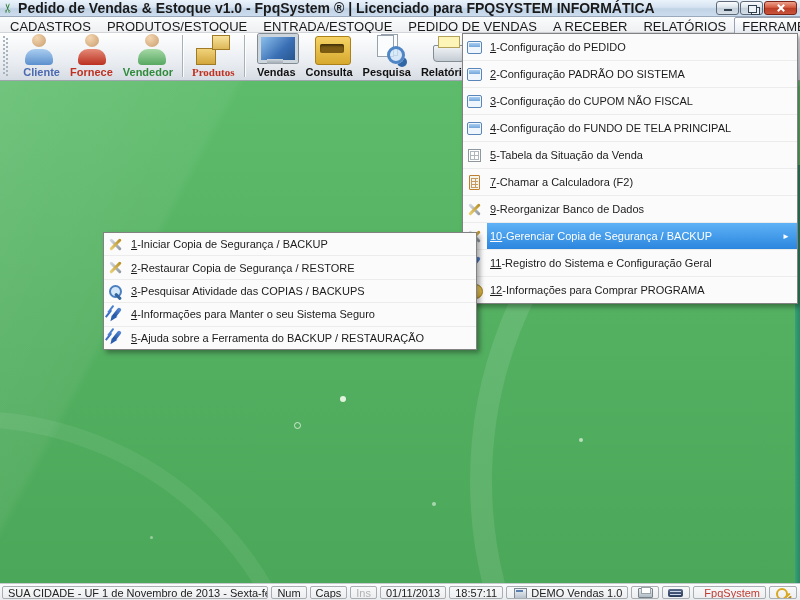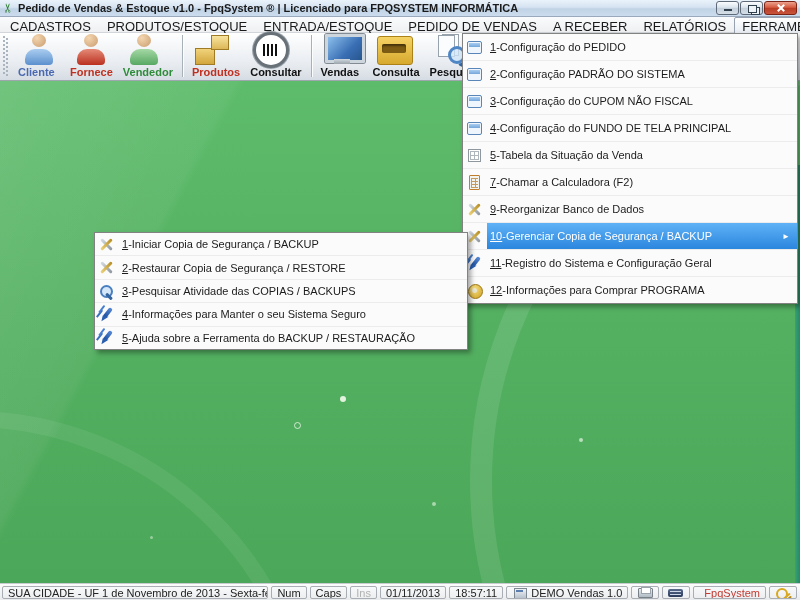--- a/index.html
+++ b/index.html
@@ -4,21 +4,21 @@
 <style>
   * { box-sizing: border-box; margin: 0; padding: 0; }
   body { font-family: "Liberation Sans", sans-serif; background:#444; }
   .win { position:relative; width:800px; height:600px; display:flex; flex-direction:column; overflow:hidden; background:#55b162; }
 
   
   .titlebar { height:17px; flex:0 0 17px; display:flex; align-items:center; gap:5px; padding:0 3px;
     background:linear-gradient(180deg,#eaf3fb 0%,#d6e3f1 45%,#c0d3e5 55%,#cbdcee 100%);
     border-bottom:1px solid #9aaabc; }
   .app-ico { font-size:12px; line-height:12px; color:#2e7d32; transform:rotate(-90deg); }
-  .title-text { font-size:11px; font-weight:bold; color:#1a1a1a; white-space:nowrap; }
+  .title-text { font-size:14px; font-weight:bold; color:#1a1a1a; white-space:nowrap; }
   .win-btns { margin-left:auto; display:flex; gap:1px; align-items:center; }
   .winbtn { position:relative; height:14px; border:1px solid #5f6a78; border-radius:3px;
     background:linear-gradient(180deg,#fbfdfe,#dbe4ec 45%,#c3cfdb 50%,#d6dfe8); }
   .btn-min,.btn-max { width:23px; }
   .btn-close { width:33px; background:linear-gradient(180deg,#eda18d,#d55c42 45%,#bc3c24 50%,#c8543c); border-color:#7c2516; }
   .btn-min::after { content:""; position:absolute; left:50%; bottom:3px; margin-left:-4px; width:8px; height:2px; background:#33404e; }
   .btn-max::after { content:""; position:absolute; left:50%; top:3px; margin-left:-4px; width:7px; height:6px; border:1px solid #33404e; background:#eef3f8; }
   .btn-max::before { content:""; position:absolute; left:50%; top:5px; margin-left:-1px; width:7px; height:6px; border:1px solid #33404e; background:#eef3f8; }
   .btn-close::before,.btn-close::after { content:""; position:absolute; left:50%; top:50%; width:9px; height:2px; background:#fff; }
   .btn-close::before { transform:translate(-50%,-50%) rotate(45deg); }
@@ -32,21 +32,21 @@
 
   
   .toolbar { height:48px; flex:0 0 48px; display:flex; align-items:center; padding:1px 2px 2px 3px;
     background:linear-gradient(180deg,#ffffff,#e7ebf0 68%,#d6dce3); border-bottom:1px solid #a0a6ae; }
   .tb-grip { width:6px; height:40px; margin-right:4px;
     background:repeating-linear-gradient(180deg,#aab4be 0 2px,transparent 2px 4px),
                repeating-linear-gradient(180deg,#aab4be 0 2px,transparent 2px 4px);
     background-size:2px 100%,2px 100%; background-position:0 0,3px 2px; background-repeat:repeat-y; }
   .tb-item-wrap { display:flex; align-items:center; }
   .tb-sep { width:1px; height:42px; background:#a8b0b8; box-shadow:1px 0 0 rgba(255,255,255,.85); margin:0 4px; }
-  .tb-btn { display:flex; flex-direction:column; align-items:flex-start; justify-content:flex-end; height:46px; padding:1px 5px; min-width:46px; }
+  .tb-btn { display:flex; flex-direction:column; align-items:flex-end; justify-content:flex-end; height:46px; padding:1px 5px; min-width:46px; }
   .tb-label { font-size:11px; font-weight:bold; margin-top:1px; white-space:nowrap; }
   .tb-ic { position:relative; width:42px; height:32px; }
   .tb-ic::before,.tb-ic::after { content:""; position:absolute; }
   .i-person-blue::before,.i-person-red::before,.i-person-green::before {
     top:0; left:50%; margin-left:-7px; width:14px; height:13px; border-radius:50%;
     background:radial-gradient(circle at 35% 30%,#f4d6b0,#c99c6e); }
   .i-person-blue::after,.i-person-red::after,.i-person-green::after {
     bottom:0; left:50%; margin-left:-14px; width:28px; height:16px; border-radius:10px 10px 4px 4px; }
   .i-person-blue::after  { background:linear-gradient(180deg,#aacdf0,#5c90ce); }
   .i-person-red::after   { background:linear-gradient(180deg,#e58a78,#bb3020); }
@@ -78,21 +78,21 @@
   .dot1 { left:340px; top:315px; width:6px; height:6px; background:#e2f3dd; }
   .dot2 { left:294px; top:341px; width:7px; height:7px; border:1px solid rgba(235,248,232,.8); }
   .dot3 { left:579px; top:357px; width:4px; height:4px; background:rgba(230,245,228,.7); }
   .dot4 { left:432px; top:421px; width:4px; height:4px; background:rgba(230,245,228,.6); }
   .dot5 { left:150px; top:455px; width:3px; height:3px; background:rgba(230,245,228,.5); }
   .edge-strip { position:absolute; right:0; top:84px; bottom:0; width:5px; background:linear-gradient(90deg,#37a07b,#27895f); }
 
   
   .menu { position:absolute; background:#fbfbfb; border:1px solid #828282; box-shadow:3px 3px 5px rgba(0,0,0,.35); z-index:40; }
   #ferr-menu   { left:462px; top:33px;  width:336px; height:271px; }
-  #backup-menu { left:94px; top:232px; width:374px; height:118px; z-index:50; }
+  #backup-menu { left:103px; top:232px; width:374px; height:118px; z-index:50; }
   .menu-items { display:flex; flex-direction:column; height:100%;border-radius:8px; }
   .mrow { flex:1; display:flex; align-items:center; padding-left:3px; border-bottom:1px solid #ececec; min-height:0; }
   .mrow:last-child { border-bottom:none; }
   .mi { position:relative; width:17px; height:15px; flex:0 0 17px; margin-right:4px; }
   .mi::before,.mi::after { content:""; position:absolute; }
   .mcontent { flex:1; height:100%; display:flex; align-items:center; padding-left:3px; font-size:11px; color:#1c1c1c; white-space:nowrap; overflow:hidden; }
   .mrow.hl .mcontent { background:linear-gradient(180deg,#5fb2f6,#2b86de); color:#fff; }
   .marrow { margin-left:auto; margin-right:7px; font-size:8px; }
   .i-window::before { left:1px; right:1px; top:1px; bottom:1px; border:1px solid #5a85b8; background:#eef5fc; border-radius:2px; }
   .i-window::after  { left:3px; right:3px; top:3px; height:4px; background:linear-gradient(180deg,#a9cdf1,#74a6da); }
@@ -192,31 +192,24 @@
           <span class="tb-btn">
             <span class="tb-ic i-person-green"></span>
             <span class="tb-label" style="color: rgb(46, 139, 58);">Vendedor</span>
           </span>
         </span>
 
         <span class="tb-item-wrap">
           <span class="tb-sep"></span>
           <span class="tb-btn">
             <span class="tb-ic i-boxes"></span>
-            <span class="tb-label" style="color: rgb(192, 48, 32);">Produtos</span>
-          </span>
-        </span>
-
-        <span class="tb-item-wrap">
-
-          <span class="tb-btn">
-            <span class="tb-ic i-barcode"></span>
-            <span class="tb-label" style="color: rgb(17, 17, 17);">Consultar</span>
-          </span>
-        </span>
+            <span class="tb-label" style="color: rgb(192, 48, 32); font-family: Liberation Serif, serif;">Produtos</span>
+          </span>
+        </span>
+
 
         <span class="tb-item-wrap">
           <span class="tb-sep"></span>
           <span class="tb-btn">
             <span class="tb-ic i-monitor"></span>
             <span class="tb-label" style="color: rgb(17, 17, 17);">Vendas</span>
           </span>
         </span>
 
         <span class="tb-item-wrap">

